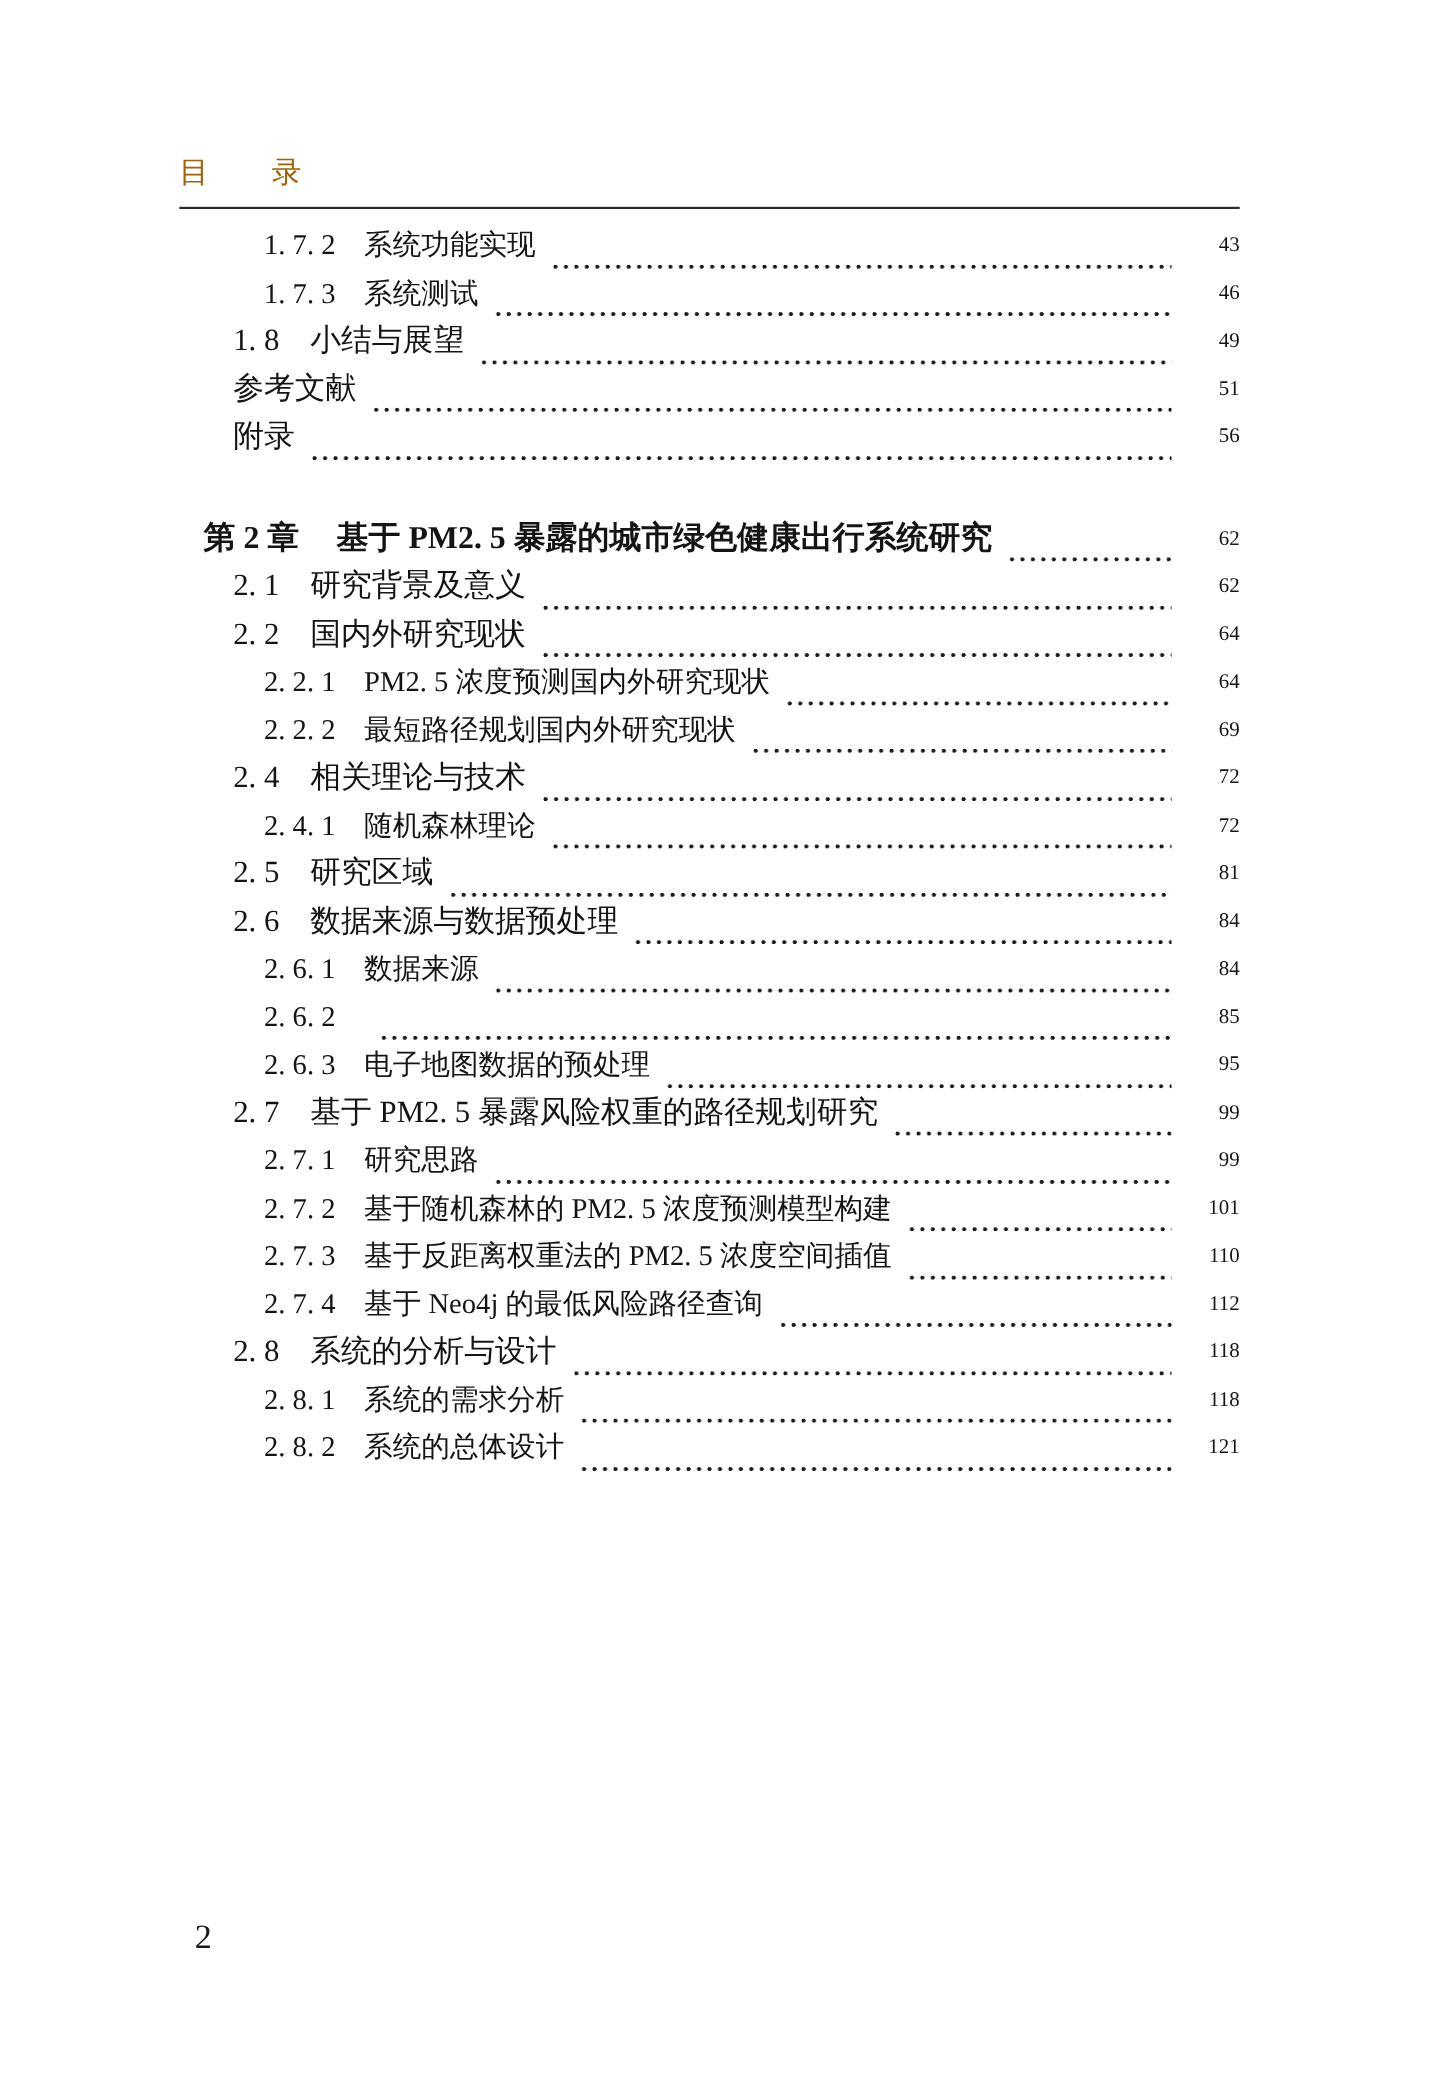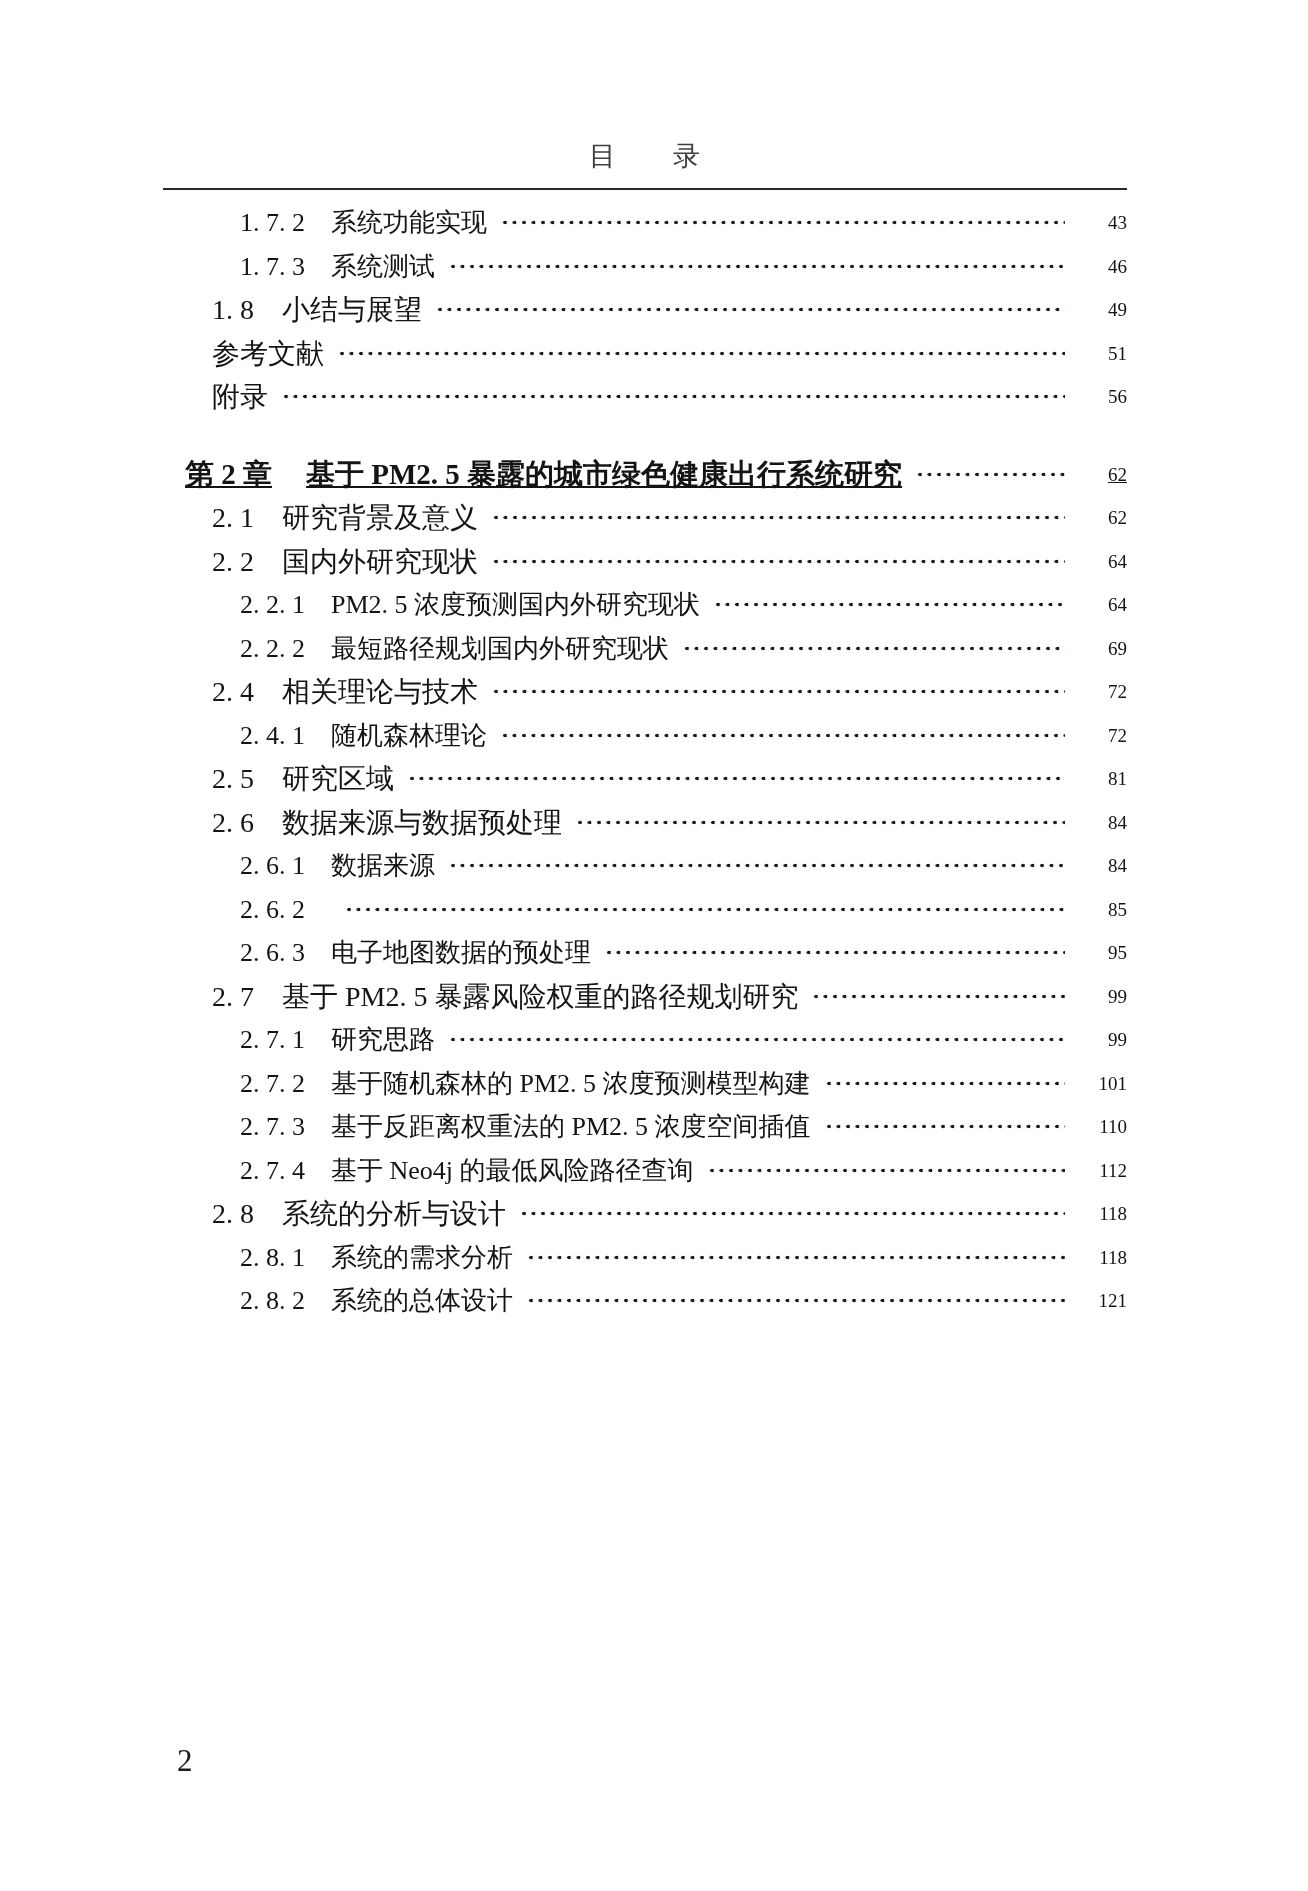--- a/index.html
+++ b/index.html
@@ -7,35 +7,35 @@
   body {
     background:#ffffff;
     color:#141414;
     font-family:"Liberation Serif","DejaVu Serif",serif;
     position:relative;
     overflow:hidden;
   }
   .page { position:absolute; inset:0; }
 
   .doc-header { position:absolute; top:138px; left:163px; right:181px; }
-  .header-title { font-size:27px; letter-spacing:1px; color:#404040;text-align:center; }
+  .header-title { font-size:27px; letter-spacing:1px; color:#a16207; }
   .header-rule {
     position:absolute; top:188px; left:163px; right:181px;
     border:none; border-top:2px solid #2a2a2a; height:0;
   }
 
   .toc { position:absolute; top:201px; left:163px; right:181px; }
   .toc-row {
-    display:flex; align-items:center;
+    display:flex; align-items:flex-end;
     line-height:43.5px; white-space:nowrap;
   }
   .toc-row.level-1 { margin-left:22px; font-weight:bold; font-size:29px; }
   .toc-row.level-2 { margin-left:49px; font-size:28px; }
   .toc-row.level-3 { margin-left:77px; font-size:26px; }
-  .toc-row.gap-before { margin-top:34px;text-decoration:underline; }
+  .toc-row.gap-before { margin-top:49px; }
 
   .num { flex:0 0 auto; margin-right:26px; }
   .level-1 .num { margin-right:34px; }
   .level-2 .num { margin-right:28px; }
 
   .title { flex:0 0 auto; }
 
   .dots {
     flex:1 1 auto; min-width:18px; height:5px;
     margin:0 16px 0 14px;

